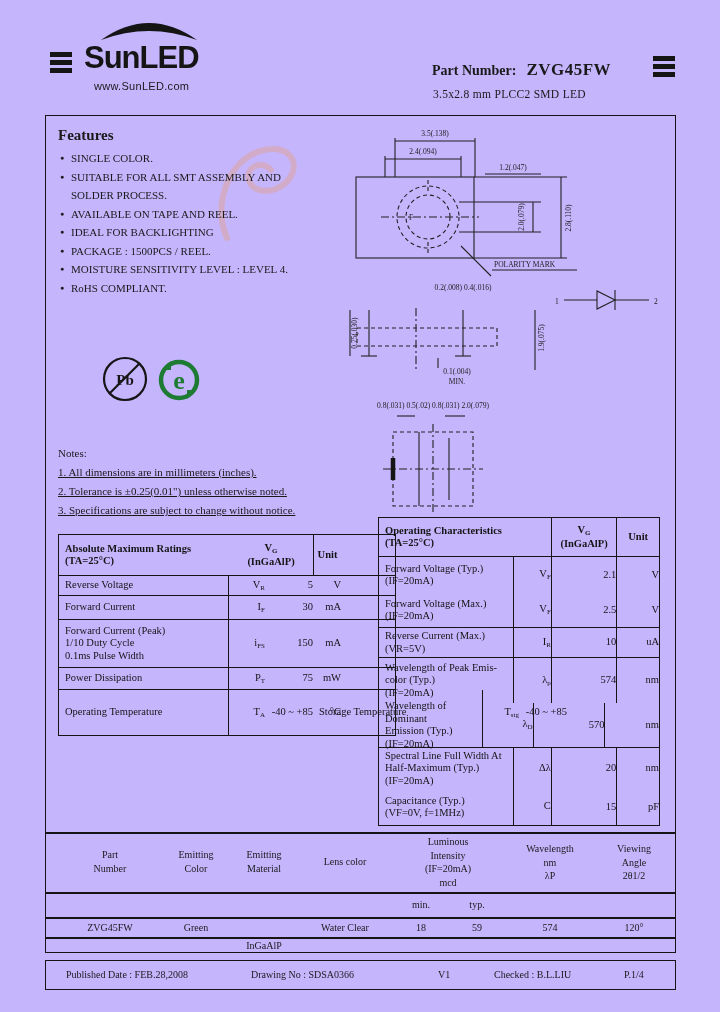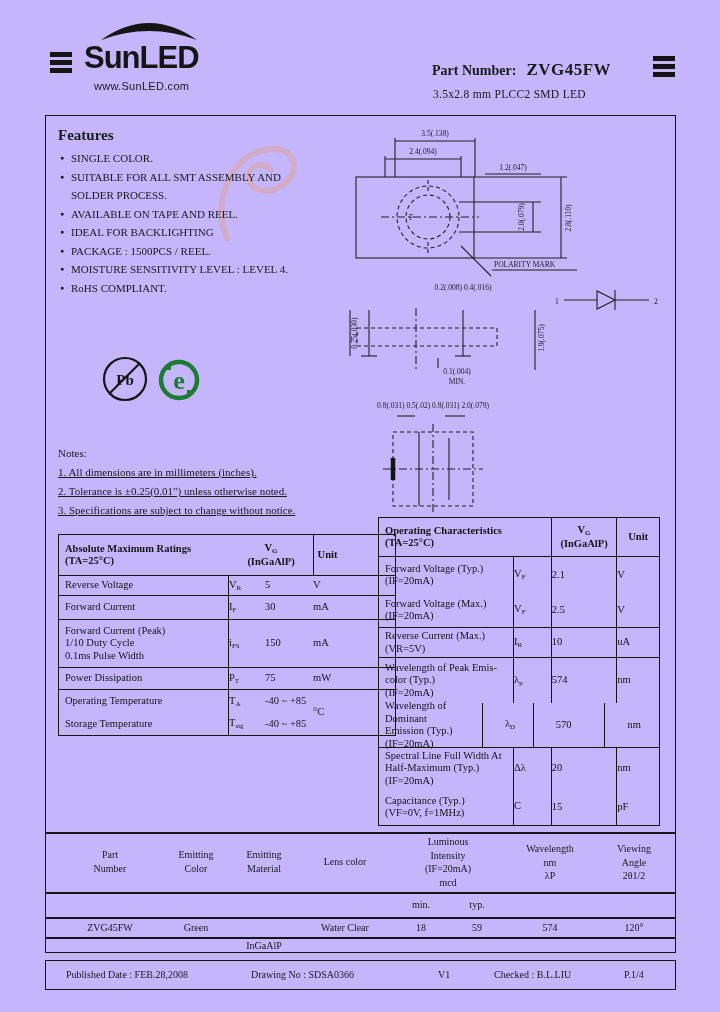--- a/index.html
+++ b/index.html
@@ -23,31 +23,31 @@
   .features-list li{display:flex;margin-bottom:5px;line-height:13.5px;}
   .features-list .blt{width:11px;font-size:7px;line-height:13.5px;flex:none;}
   .notes{font-size:11px;line-height:19px;}
   .notes .nt{margin-bottom:0;text-decoration:underline;}
   
   .table{position:absolute;border:1.6px solid #151515;box-sizing:border-box;font-size:10.5px;color:#151515;background:transparent;}
   .tr{display:flex;align-items:stretch;box-sizing:border-box;}
   .sep{border-top:1.4px solid #151515;}
   .td{display:flex;flex-direction:column;justify-content:center;box-sizing:border-box;line-height:12.5px;}
   .cname{align-items:flex-start;padding-left:6px;border-right:1.3px solid #151515;}
-  .ccenter{align-items:flex-start;}
+  .ccenter{align-items:flex-end;}
   .bold{font-weight:700;}
   .subsym{font-size:7px;position:relative;top:2px;}
   .amr .cname{width:170px;}
   .amr .csym{width:36px;}
   .amr .cval{width:48px;}
   .amr .cunit{width:28px;}
   .amr .hname{width:170px;align-items:flex-start;padding-left:6px;}
   .amr .hvg{width:84px;align-items:center;}
   .amr .hunit{width:28px;align-items:center;border-left:1.3px solid #151515;}
-  .grp-left{display:flex;flex-direction:column;width:254px;}
+  .grp-left{display:flex;flex-direction:row;width:254px;}
   .grow{display:flex;flex:1;align-items:stretch;}
   .opc .cname{width:136px;}
   .opc .csym{width:38px;border-right:1.3px solid #151515;}
   .opc .cval{width:66px;border-right:1.3px solid #151515;}
   .opc .cunit{width:42px;}
   .opc .hname{width:174px;align-items:flex-start;padding-left:6px;border-right:1.3px solid #151515;}
   .opc .hvg{width:66px;align-items:center;border-right:1.3px solid #151515;}
   .opc .hunit{width:42px;align-items:center;}
   
   .selwrap{left:45px;top:832px;width:631px;height:121px;}

